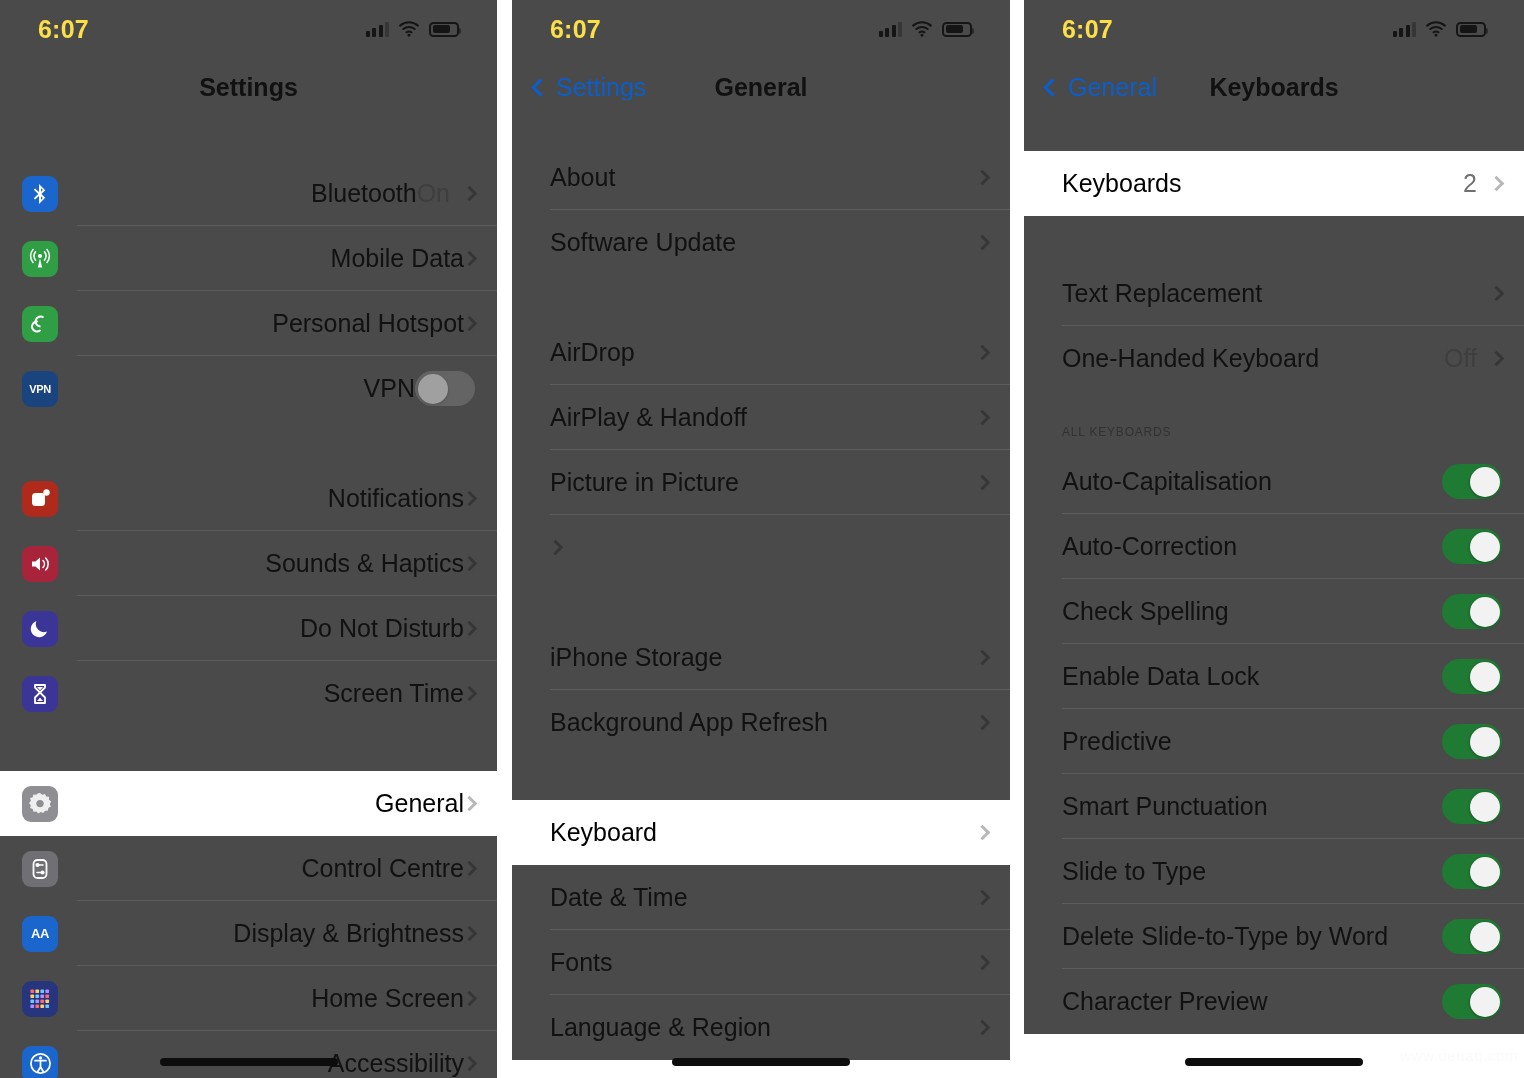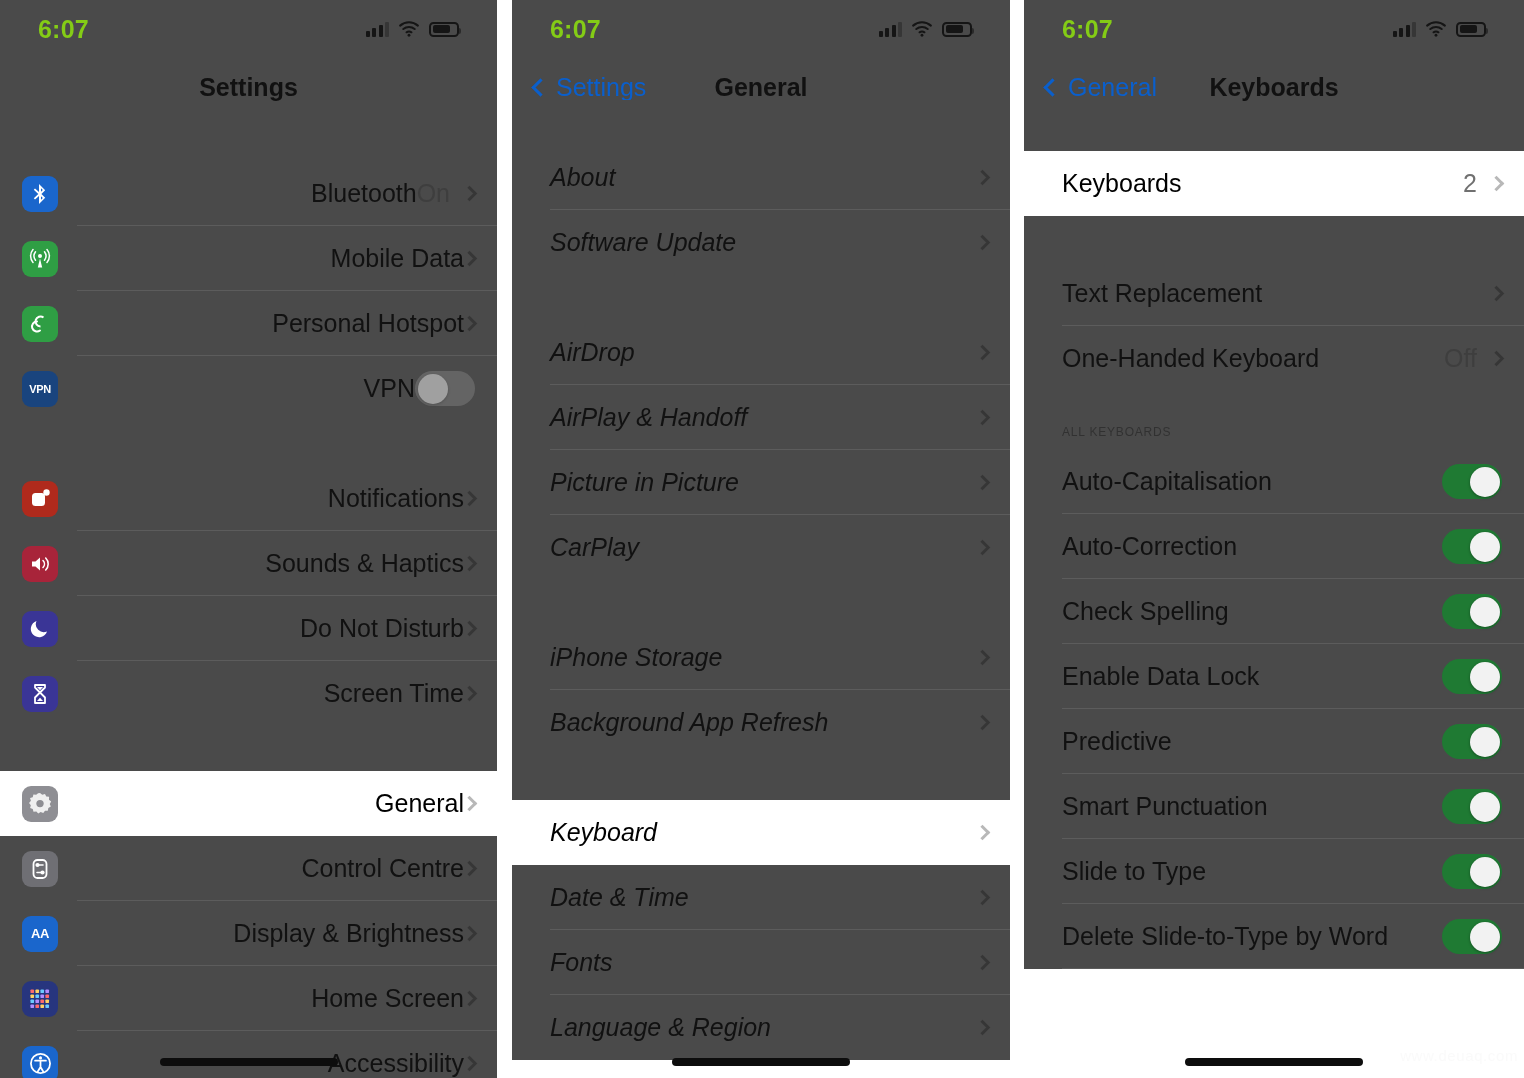--- a/index.html
+++ b/index.html
@@ -39,21 +39,21 @@
     height: 58px;
     display: flex;
     align-items: center;
     justify-content: space-between;
     padding: 0 38px 0 38px;
     position: relative;
   }
   .clock {
     font-size: 25px;
     font-weight: bold;
-    color: #84cc16;
+    color: #fde047;
     letter-spacing: 0.2px;
   }
   .status-icons {
     display: flex;
     align-items: center;
     gap: 9px;
   }
   .ico-cell { display:flex; align-items:flex-end; gap:2.5px; height:16px; }
   .ico-cell i { display:block; width:4px; background:#151515; border-radius:1px; }
   .ico-cell i:nth-child(1){ height:6px; }
@@ -433,21 +433,21 @@
           </span>
         </div>
       </div>
       <div class="navbar dim">
         <a class="nav-back">
           <span class="chev-left"></span>
           <span>Settings</span>
         </a>
         <div class="nav-title">General</div>
       </div>
-      <div class="scroller" style="margin-top: -16px; font-style: italic;">
+      <div class="scroller" style="margin-top: -16px;">
         <div class="section-gap dim-sep"></div>
         <div class="group">
           <div class="row dim">
             <span class="row-label">About</span>
             <span class="chev"></span>
             <span class="sep"></span>
           </div>
           <div class="row dim last">
             <span class="row-label">Software Update</span>
             <span class="chev"></span>
@@ -464,21 +464,20 @@
             <span class="row-label">AirPlay &amp; Handoff</span>
             <span class="chev"></span>
             <span class="sep"></span>
           </div>
           <div class="row dim">
             <span class="row-label">Picture in Picture</span>
             <span class="chev"></span>
             <span class="sep"></span>
           </div>
           <div class="row dim last">
-            <span class="row-label">CarPlay</span>
             <span class="chev"></span>
           </div>
         </div>
         <div class="section-gap dim-sep"></div>
         <div class="group">
           <div class="row dim">
             <span class="row-label">iPhone Storage</span>
             <span class="chev"></span>
             <span class="sep"></span>
           </div>
@@ -613,18 +612,24 @@
             </span>
             <span class="sep"></span>
           </div>
           <div class="row dim">
             <span class="row-label">Delete Slide-to-Type by Word</span>
             <span class="toggle on">
               <span class="knob"></span>
             </span>
             <span class="sep"></span>
           </div>
+          <div class="row dim last">
+            <span class="row-label">Character Preview</span>
+            <span class="toggle on">
+              <span class="knob"></span>
+            </span>
+          </div>
         </div>
       </div>
       <div class="home-indicator"></div>
       <div class="watermark">www.deuaq.com</div>
     </div>
 </div>
 
 </body></html>

